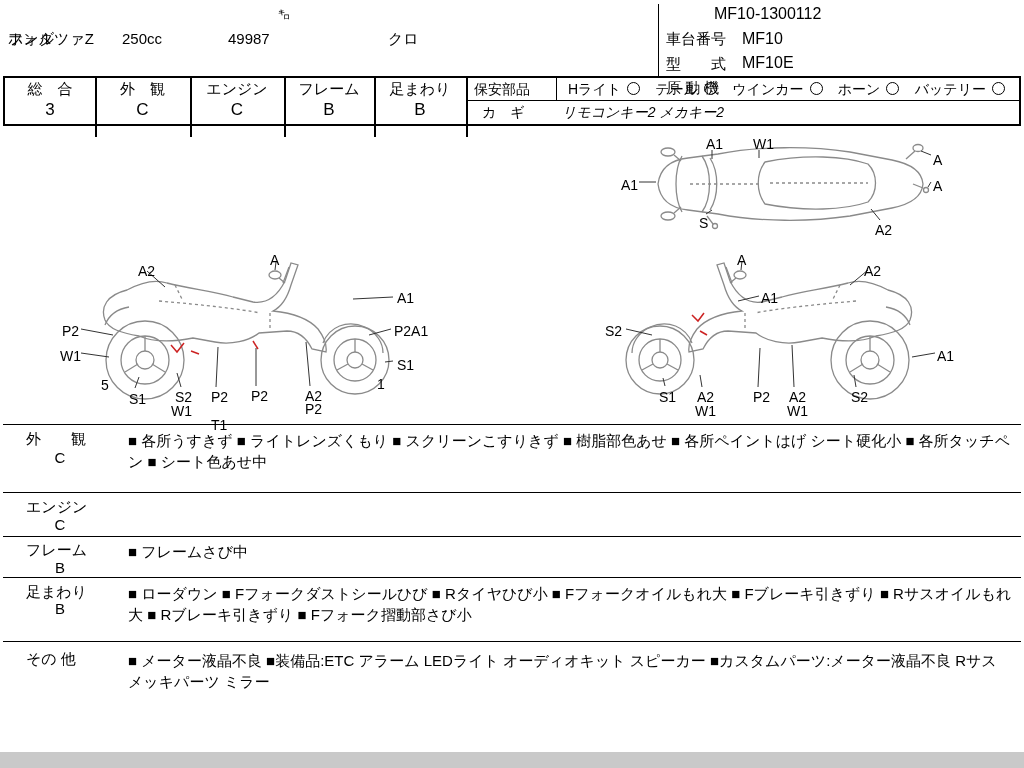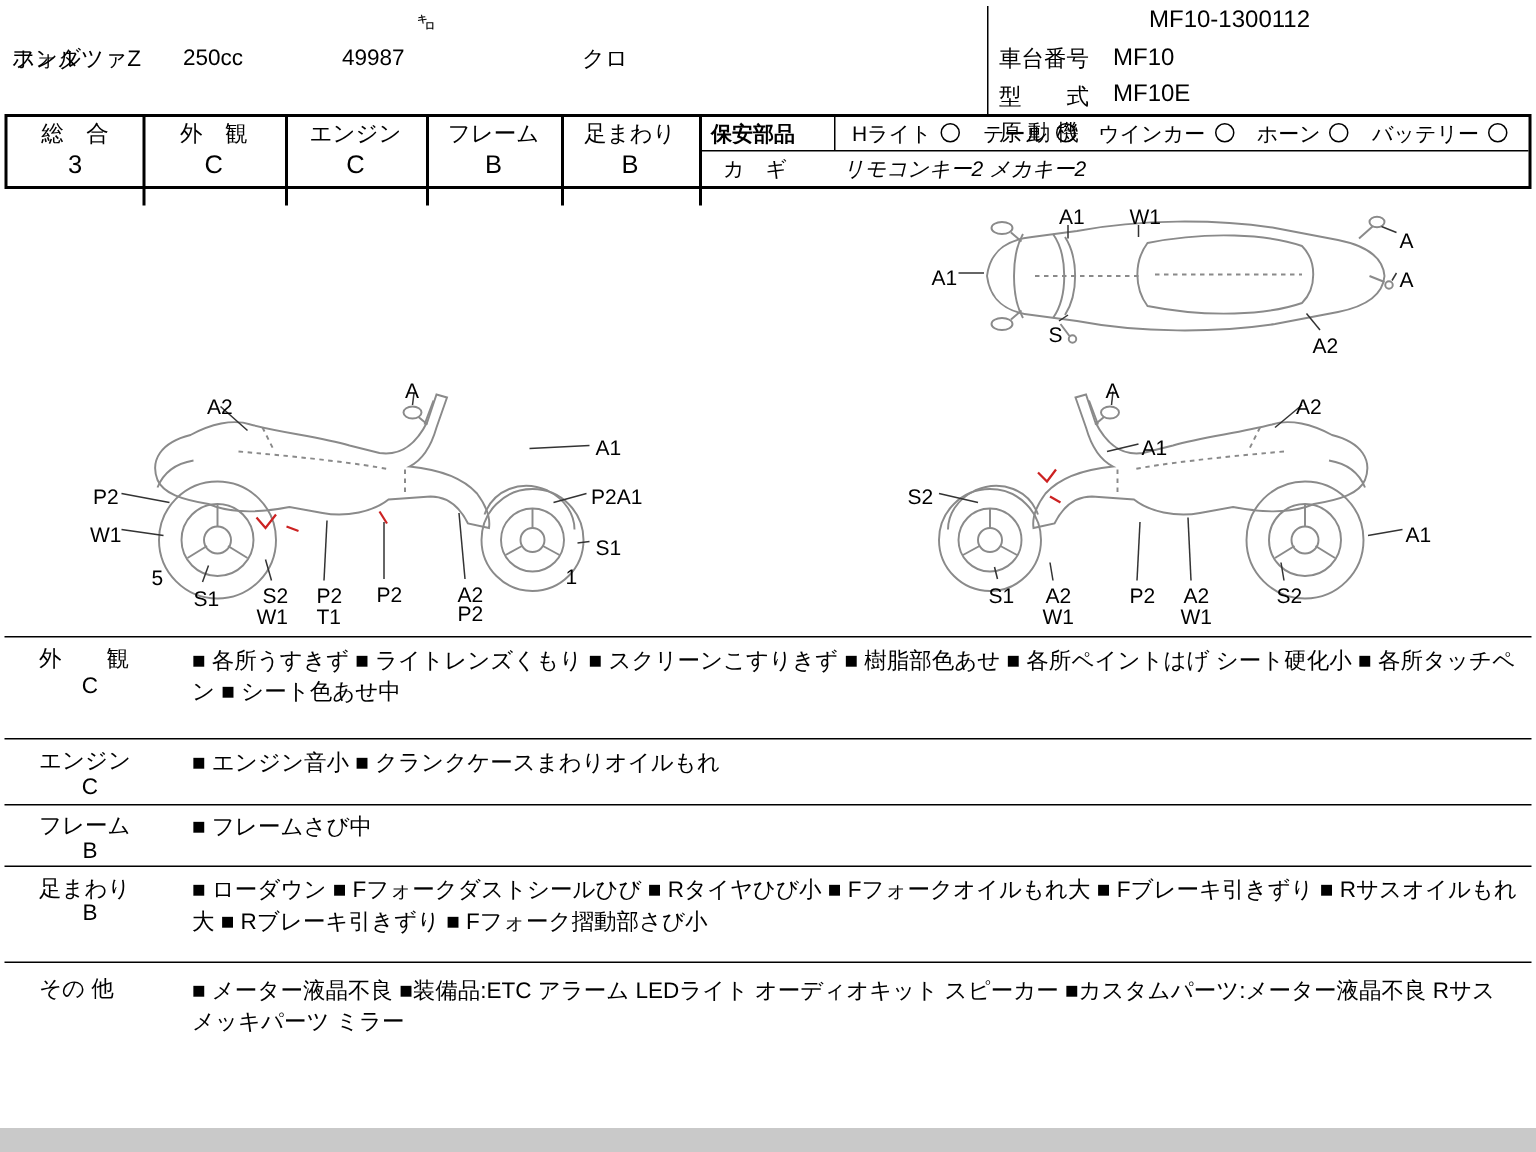--- a/index.html
+++ b/index.html
@@ -14,21 +14,21 @@
   .t16 { font-size:16px; }
   .t17 { font-size:15px; }
   .vline { position:absolute; left:658px; top:4px; height:72px; border-left:1.5px solid #000; }
   .hline { position:absolute; left:3px; width:1018px; border-top:1px solid #000; }
 
   .gradebar { position:absolute; left:3px; top:76px; width:1014px; height:46px; border:2px solid #000; }
   .gcell { position:absolute; top:0; height:59px; border-right:2px solid #000; }
   .gcell-label { margin-top:2px; text-align:center; font-size:15px; white-space:pre; }
   .gcell-value { margin-top:1px; text-align:center; font-size:17px; }
   .safety-row { position:absolute; left:461px; right:0; top:0; height:22px; border-bottom:1.5px solid #000; }
-  .safety-label { position:absolute; left:8px; top:3px; font-size:14px;font-weight:bold; }
+  .safety-label { position:absolute; left:8px; top:3px; font-size:14px; }
   .safety-div { position:absolute; left:90px; top:0; height:22px; border-left:1.5px solid #000; }
   .safety-items { position:absolute; left:92px; right:0; top:3px; display:flex; justify-content:space-between; padding:0 14px 0 10px; font-size:14px; }
   .circle { display:inline-block; width:11px; height:11px; border:1.5px solid #000; border-radius:50%; margin-left:6px; vertical-align:-1px; }
   .keys-row { position:absolute; left:461px; right:0; top:24px; height:21px; }
   .keys-label { position:absolute; left:16px; top:2px; font-size:14px; white-space:pre; }
   .keys-value { position:absolute; left:96px; top:2px; font-size:14px;font-style:italic; }
 
   .dlabel { position:absolute; font-size:14px; white-space:nowrap; }
 
   .cond-label { position:absolute; font-size:15px; white-space:pre; }
@@ -45,21 +45,21 @@
   <span class="abs t15" style="left:8px;top:6px">ホンダ</span>
   <span class="abs t15" style="left:122px;top:6px">250cc</span>
   <span class="abs t15" style="left:228px;top:6px">49987</span>
   <span class="abs t13" style="left:278px;top:8px">㌔</span>
   <span class="abs t15" style="left:388px;top:6px">クロ</span>
   <span class="abs t17" style="left:8px;top:30px">フォルツァZ</span>
 
   <div class="vline"></div>
 
   <span class="abs t15" style="left:666px;top:6px">車台番号</span>
-  <span class="abs t16" style="left:766px;top:5px">MF10-1300112</span>
+  <span class="abs t16" style="left:714px;top:5px">MF10-1300112</span>
   <span class="abs t15" style="left:666px;top:31px">型　　式</span>
   <span class="abs t16" style="left:742px;top:30px">MF10</span>
   <span class="abs t15" style="left:666px;top:55px">原 動 機</span>
   <span class="abs t16" style="left:742px;top:54px">MF10E</span>
 
   <div class="gradebar">
     <div class="gcell" style="left:0;width:90px">
       <div class="gcell-label">総　合</div>
       <div class="gcell-value">3</div>
     </div>
@@ -228,21 +228,21 @@
   <span class="dlabel" style="left:397px;top:290px">A1</span>
   <span class="dlabel" style="left:62px;top:323px">P2</span>
   <span class="dlabel" style="left:394px;top:323px">P2A1</span>
   <span class="dlabel" style="left:60px;top:348px">W1</span>
   <span class="dlabel" style="left:397px;top:357px">S1</span>
   <span class="dlabel" style="left:101px;top:377px">5</span>
   <span class="dlabel" style="left:129px;top:391px">S1</span>
   <span class="dlabel" style="left:175px;top:389px">S2</span>
   <span class="dlabel" style="left:171px;top:403px">W1</span>
   <span class="dlabel" style="left:211px;top:389px">P2</span>
-  <span class="dlabel" style="left:211px;top:403px">T1</span>
+  <span class="dlabel" style="left:211px;top:417px">T1</span>
   <span class="dlabel" style="left:251px;top:388px">P2</span>
   <span class="dlabel" style="left:305px;top:388px">A2</span>
   <span class="dlabel" style="left:305px;top:401px">P2</span>
   <span class="dlabel" style="left:377px;top:376px">1</span>
 
   <span class="dlabel" style="left:737px;top:252px">A</span>
   <span class="dlabel" style="left:864px;top:263px">A2</span>
   <span class="dlabel" style="left:761px;top:290px">A1</span>
   <span class="dlabel" style="left:605px;top:323px">S2</span>
   <span class="dlabel" style="left:937px;top:348px">A1</span>
@@ -259,21 +259,20 @@
   <div class="hline" style="top:536px"></div>
   <div class="hline" style="top:577px"></div>
   <div class="hline" style="top:641px"></div>
 
   <div class="cond-label" style="left:26px;top:430px">外　　観</div>
   <div class="cond-grade" style="left:20px;top:449px">C</div>
   <div class="cond-text" style="left:128px;top:430px">■ 各所うすきず ■ ライトレンズくもり ■ スクリーンこすりきず ■ 樹脂部色あせ ■ 各所ペイントはげ シート硬化小 ■ 各所タッチペン ■ シート色あせ中</div>
 
   <div class="cond-label" style="left:26px;top:498px">エンジン</div>
   <div class="cond-grade" style="left:20px;top:516px">C</div>
-  <div class="cond-text" style="left:128px;top:498px">■ エンジン音小 ■ クランクケースまわりオイルもれ</div>
 
   <div class="cond-label" style="left:26px;top:541px">フレーム</div>
   <div class="cond-grade" style="left:20px;top:559px">B</div>
   <div class="cond-text" style="left:128px;top:541px">■ フレームさび中</div>
 
   <div class="cond-label" style="left:26px;top:583px">足まわり</div>
   <div class="cond-grade" style="left:20px;top:600px">B</div>
   <div class="cond-text" style="left:128px;top:583px">■ ローダウン ■ Fフォークダストシールひび ■ Rタイヤひび小 ■ Fフォークオイルもれ大 ■ Fブレーキ引きずり ■ Rサスオイルもれ大 ■ Rブレーキ引きずり ■ Fフォーク摺動部さび小</div>
 
   <div class="cond-label" style="left:26px;top:650px">その 他</div>

